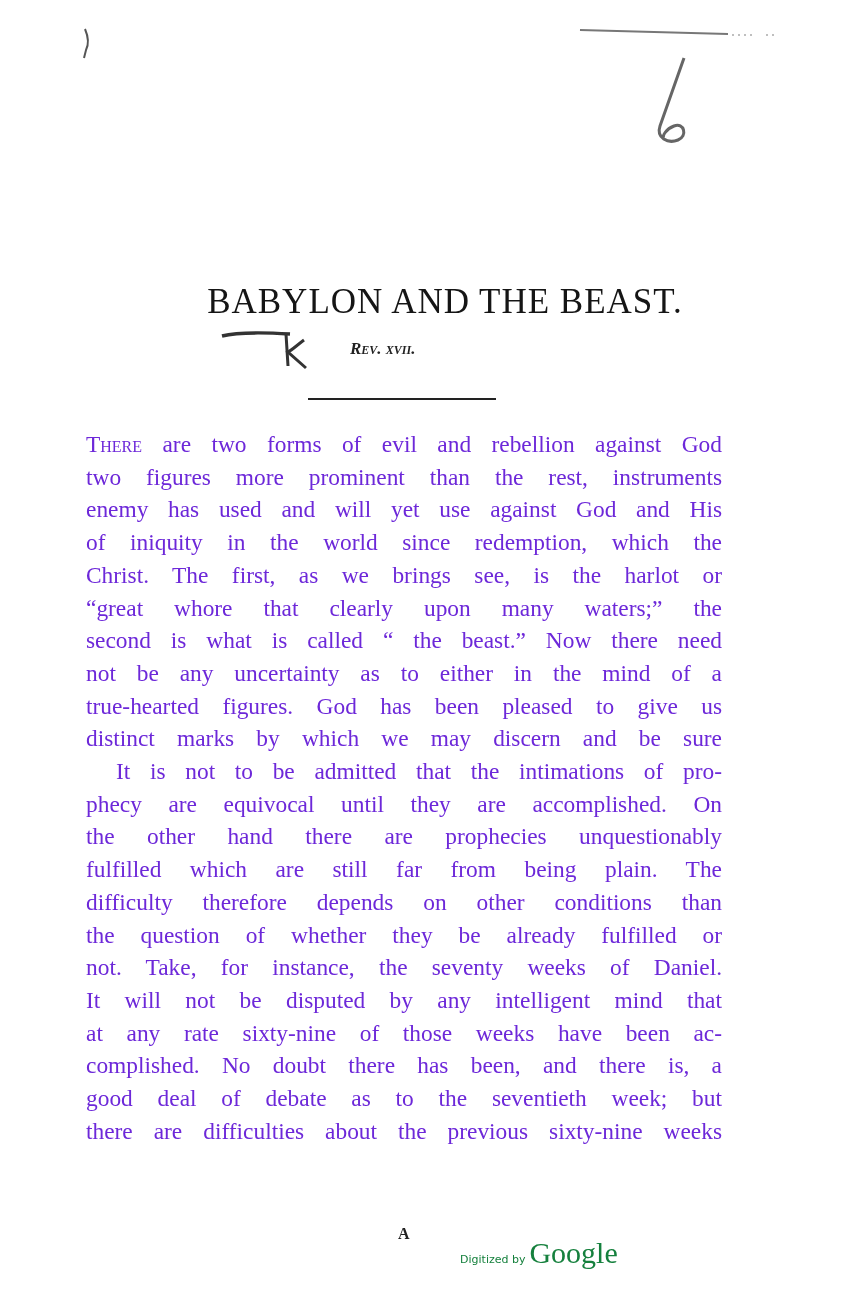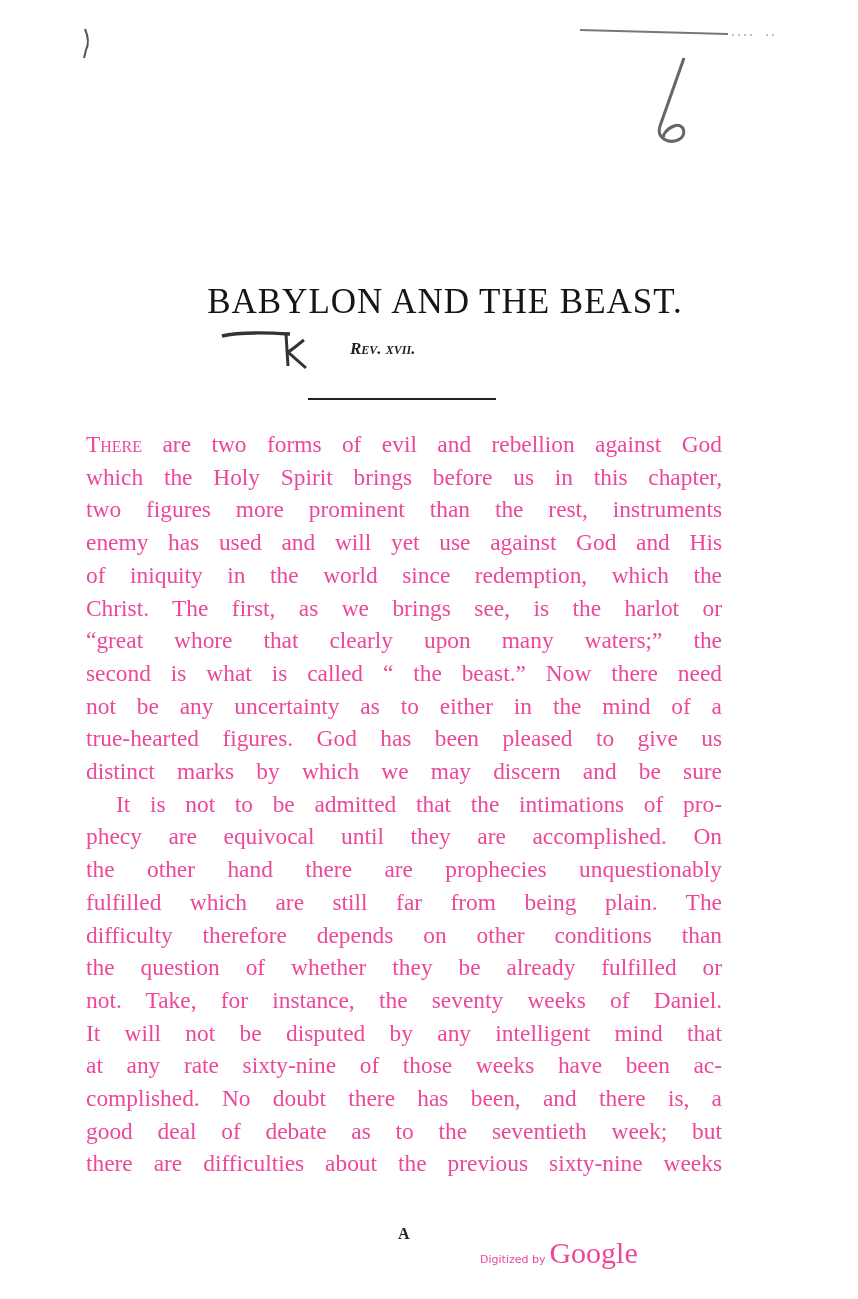--- a/index.html
+++ b/index.html
@@ -13,31 +13,31 @@
     font-size:35px; letter-spacing:1px; color:#151515;
   }
   .subtitle {
     position:absolute; left:350px; top:339px; font-size:17px; font-weight:bold; font-variant: small-caps; color:#222;font-style:italic;
   }
   .rule {
     position:absolute; left:308px; top:398px; width:188px; height:2px; background:#222;
   }
   .body-text {
     position:absolute; left:86px; top:428px; width:636px;
-    font-size:23.4px; line-height:32.7px; text-align:justify; color:#ec4899;
+    font-size:23.4px; line-height:32.7px; text-align:justify; color:#6d28d9;
   }
   .body-text p { margin:0; }
   .line { display:block; text-align:justify; text-align-last:justify; white-space:nowrap; }
   .line.last { text-align-last:left; }
   .sc { font-variant: small-caps; }
   .signature {
     position:absolute; left:398px; top:1225px; font-size:16px; font-weight:bold; color:#222;
   }
   .watermark {
-    position:absolute; left:460px; top:1236px; color:#ec4899; white-space:nowrap;margin-left:20px;
+    position:absolute; left:460px; top:1236px; color:#15803d; white-space:nowrap;
   }
   .watermark .small { font-family:"DejaVu Sans", sans-serif; font-size:11px; }
   .watermark .big { font-family:"Liberation Serif", serif; font-size:30px; letter-spacing:0px; }
 </style>
 </head>
 <body>
 
 <svg class="pencil" style="left:76px;top:24px" width="20" height="40">
   <path d="M9 5 C12 12, 13 20, 10 26 L8 34" stroke="#555" stroke-width="2" fill="none"></path>
 </svg>
@@ -55,21 +55,20 @@
   <path d="M86 14 C78 20, 74 24, 70 26 L88 42" stroke="#333" stroke-width="3" fill="none"></path>
 </svg>
 
 <div class="title">BABYLON AND THE BEAST.</div>
 <div class="subtitle">Rev. xvii.</div>
 <div class="rule"></div>
 
 <div class="body-text">
   <p>
     <span class="line"><span class="sc">There</span><span> are two forms of evil and rebellion against God</span></span>
-    <span class="line">which the Holy Spirit brings before us in this chapter,</span>
     <span class="line">two figures more prominent than the rest, instruments</span>
     <span class="line">enemy has used and will yet use against God and His</span>
     <span class="line">of iniquity in the world since redemption, which the</span>
     <span class="line">Christ.  The first, as we brings see, is the harlot or</span>
     <span class="line">“great whore that clearly upon many waters;” the</span>
     <span class="line">second is what is called “ the beast.”  Now there need</span>
     <span class="line">not be any uncertainty as to either in the mind of a</span>
     <span class="line">true-hearted figures.  God has been pleased to give us</span>
     <span class="line">distinct marks by which we may discern and be sure</span>
   </p>

